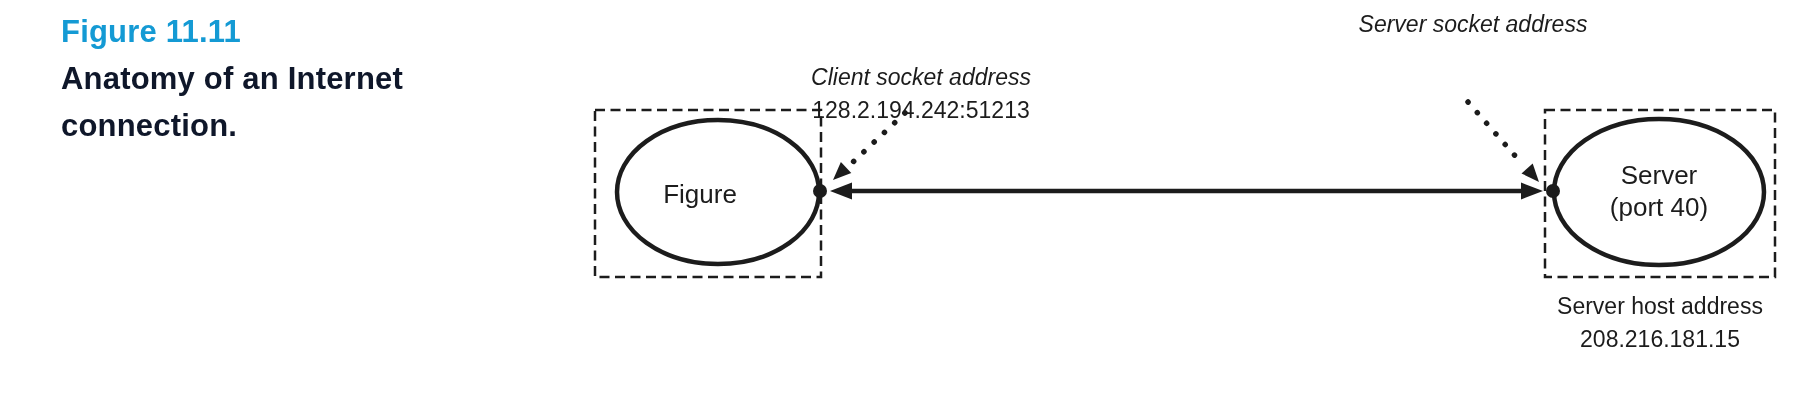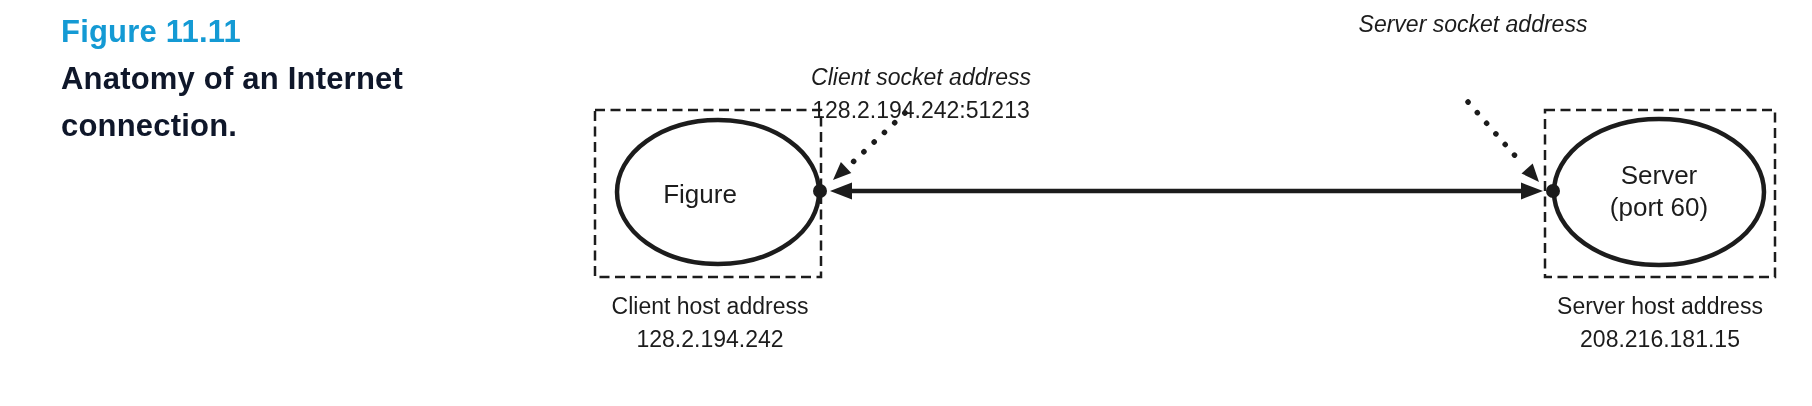--- a/index.html
+++ b/index.html
@@ -88,29 +88,25 @@
   </div>
 
   <div class="lbl" style="left:1273px; top:8px; width:400px;">
     <div class="italic">Server socket address</div>
   </div>
 
   <div class="node-label" style="left:600px; top:178px; width:200px;">Figure</div>
 
   <div class="node-label" style="left:1559px; top:159px; width:200px;">
     <div>Server</div>
-    <div>(port 60)</div>
+    <div>(port 40)</div>
   </div>
 
   <div class="lbl" style="left:853px; top:208px; width:500px;">
   </div>
 
-  <div class="lbl" style="left:510px; top:290px; width:400px;">
-    <div>Client host address</div>
-    <div>128.2.194.242</div>
-  </div>
 
   <div class="lbl" style="left:1460px; top:290px; width:400px;">
     <div>Server host address</div>
     <div>208.216.181.15</div>
   </div>
 
 </div>
 
 </body></html>

